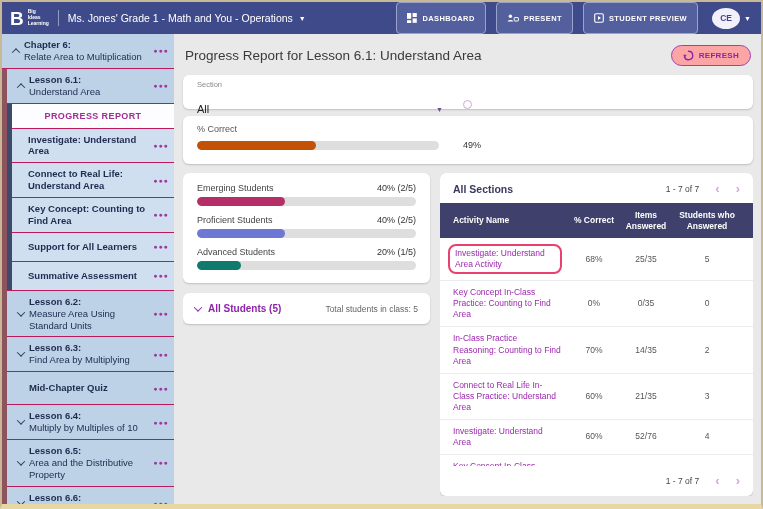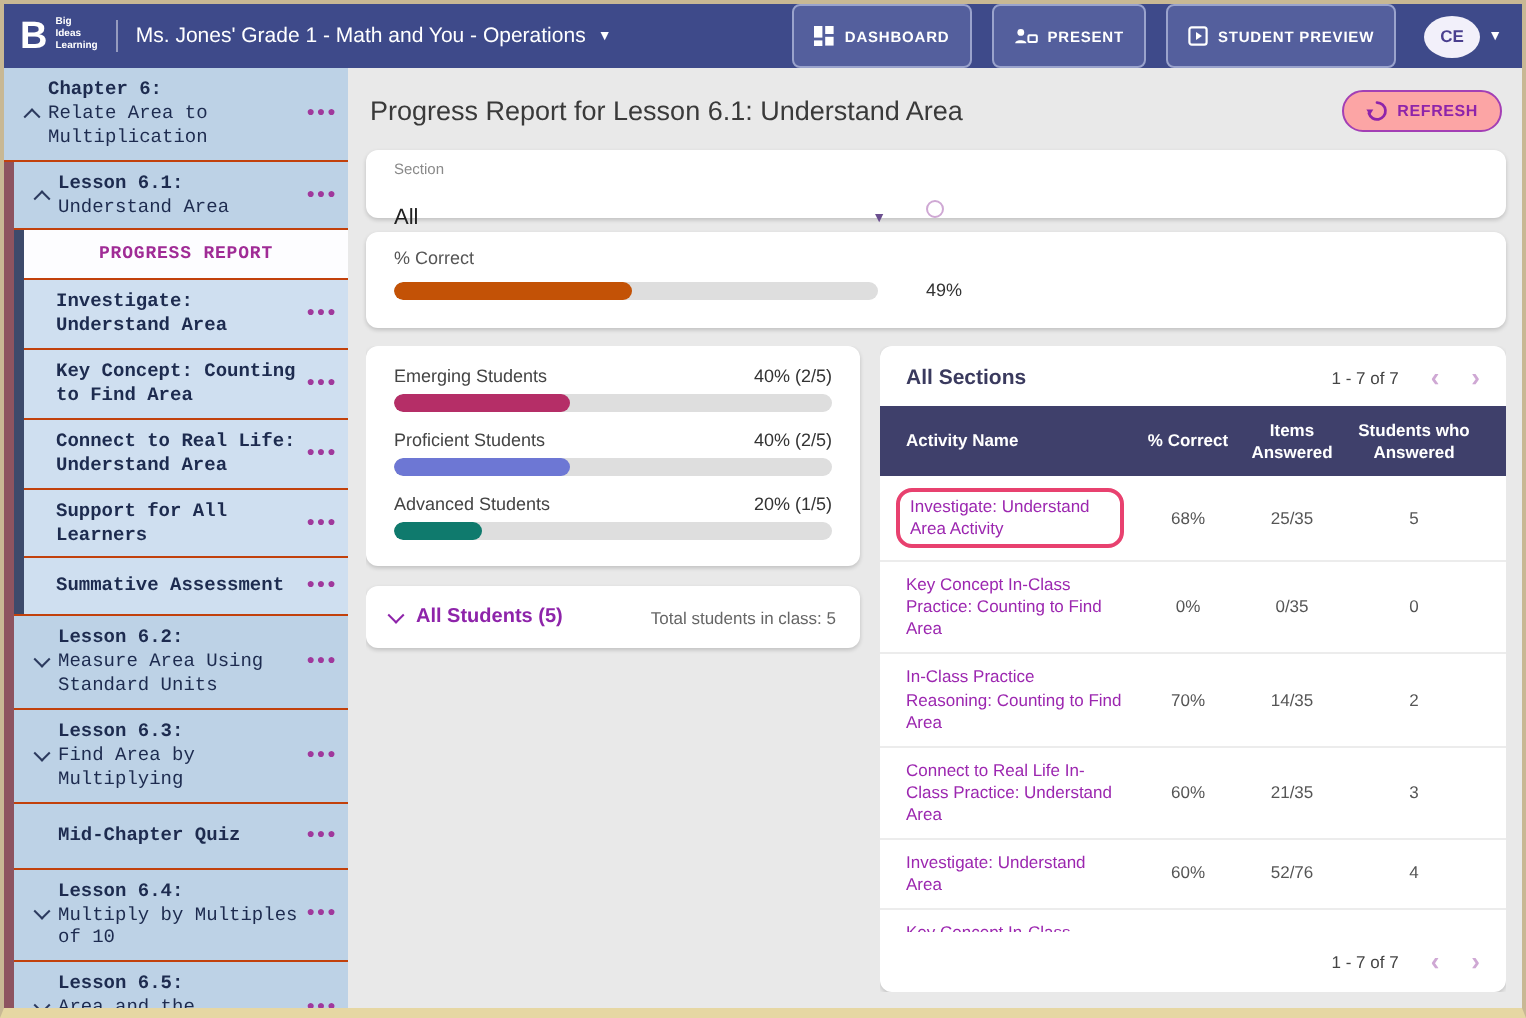--- a/index.html
+++ b/index.html
@@ -24,21 +24,21 @@
              font-size:7.5px; font-weight:bold; letter-spacing:.4px; cursor:pointer; }
   .top-btn svg { display:block; }
   .avatar-wrap { display:flex; align-items:center; gap:4px; margin-left:4px; cursor:pointer; }
   .avatar { width:28px; height:21px; border-radius:50%; background:#f2f0fa; color:#4a3f8f;
             font-size:8.5px; font-weight:bold; display:flex; align-items:center; justify-content:center; }
 
   
   .body-row { flex:1; display:flex; overflow:hidden; }
 
   
-  .sidebar { width:172px; flex:0 0 172px; background:#c2410c; overflow:hidden; font-size:9.5px; color:#1d2b4f;font-family:Liberation Mono, monospace; }
+  .sidebar { width:172px; flex:0 0 172px; background:#be185d; overflow:hidden; font-size:9.5px; color:#1d2b4f; }
   .nav-item { display:flex; align-items:center; background:#bdd2e6; margin-bottom:1px; padding:5px 4px 5px 6px; min-height:32px; cursor:pointer; }
   .nav-item .chev-box { width:16px; flex:0 0 16px; display:flex; justify-content:center; }
   .chev { width:6px; height:6px; border-right:1.6px solid #2c3a5e; border-bottom:1.6px solid #2c3a5e; display:inline-block; }
   .chev.up { transform:rotate(-135deg) translate(-1px,-1px); }
   .chev.down { transform:rotate(45deg) translate(-1px,-1px); }
   .nav-text { flex:1; line-height:1.25; }
   .nav-text .l1 { font-weight:bold; }
   .nav-text .l2 { font-weight:500; }
   .dots { flex:0 0 18px; text-align:center; color:#a0389c; font-size:7px; letter-spacing:1px; font-weight:bold; cursor:pointer; }
   .chapter-content { border-left:5px solid #8d5460; }
@@ -189,25 +189,25 @@
 
         <div class="lesson61-content">
           <div class="progress-report">
             <span>PROGRESS REPORT</span>
           </div>
           <div class="sub-item">
             <span class="nav-text">Investigate: Understand Area</span>
             <span class="dots">●●●</span>
           </div>
           <div class="sub-item">
+            <span class="nav-text">Connect to Real Life: Understand Area</span>
+            <span class="dots">●●●</span>
+          </div>
+          <div class="sub-item">
             <span class="nav-text">Key Concept: Counting to Find Area</span>
-            <span class="dots">●●●</span>
-          </div>
-          <div class="sub-item">
-            <span class="nav-text">Connect to Real Life: Understand Area</span>
             <span class="dots">●●●</span>
           </div>
           <div class="sub-item">
             <span class="nav-text">Support for All Learners</span>
             <span class="dots">●●●</span>
           </div>
           <div class="sub-item">
             <span class="nav-text">Summative Assessment</span>
             <span class="dots">●●●</span>
           </div>

